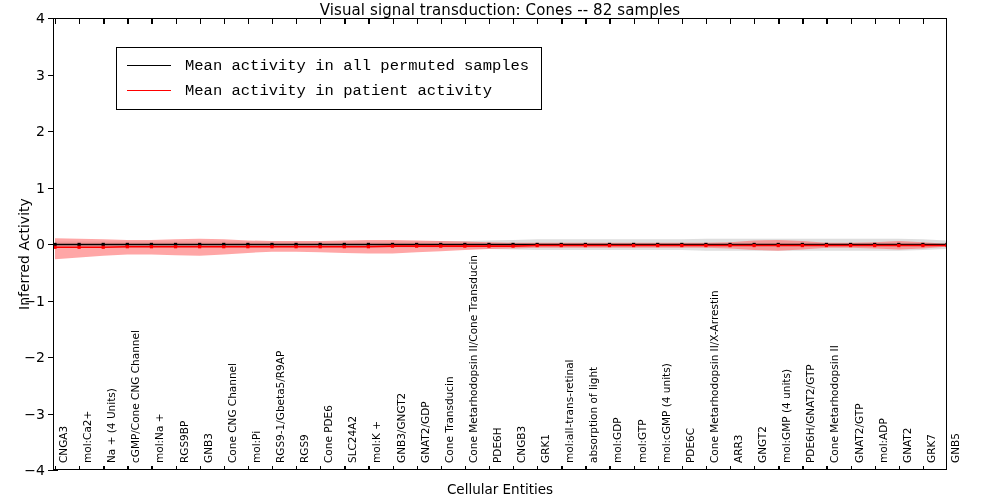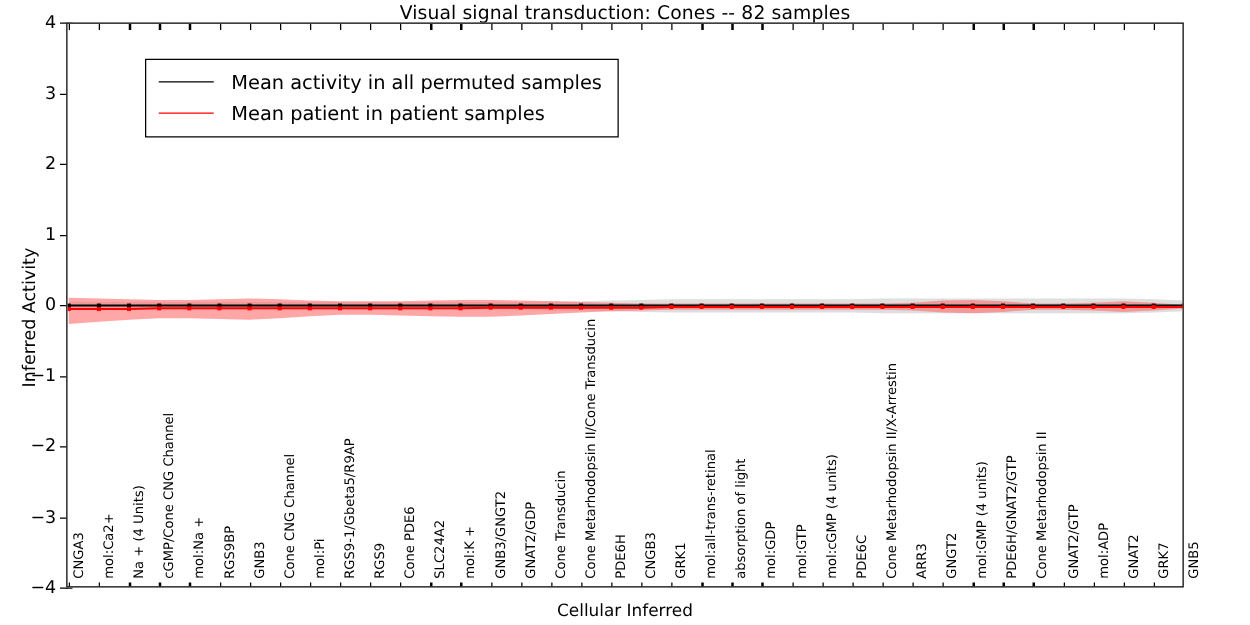--- a/index.html
+++ b/index.html
@@ -25,21 +25,21 @@
   
   .xtickmark{position:absolute;top:0;width:1.3px;height:5px;background:#000;}
   .xlab{position:absolute;font-size:10.5px;color:#000;white-space:nowrap;
         transform:rotate(-90deg);transform-origin:0 0;line-height:1;}
   #xlabel{position:absolute;left:0;top:481px;width:1000px;text-align:center;
           font-size:13.5px;color:#000;}
 
   
   #legend{position:absolute;left:62px;top:28px;border:1.3px solid #000;
           background:#fff;padding:5px 12px 6px 10px;box-sizing:border-box;}
-  .legrow{display:flex;align-items:center;height:25px;}
+  .legrow{display:flex;align-items:center;height:25px;font-family:Liberation Mono, monospace;}
   .legline{display:inline-block;width:44px;height:0;border-top:1.4px solid #000;
            margin-right:14px;}
   .legline.red{border-top-color:#ff0000;}
   .legtxt{font-size:15.5px;color:#000;white-space:nowrap;}
 </style>
 </head>
 <body>
 
 <div id="fig">
 
@@ -240,21 +240,21 @@
         <div class="xtickmark" style="left: 868.892px; top: 0px;"></div>
       </div>
 
     <div id="legend">
       <div class="legrow">
         <span class="legline"></span>
         <span class="legtxt">Mean activity in all permuted samples</span>
       </div>
       <div class="legrow">
         <span class="legline red"></span>
-        <span class="legtxt">Mean patient in patient samples</span>
+        <span class="legtxt">Mean activity in patient activity</span>
       </div>
     </div>
   </div>
 
   <div id="xlabels">
       <div class="xlab" style="left: 58px; top: 463px;">CNGA3</div>
       <div class="xlab" style="left: 82.1081px; top: 463px;">mol:Ca2+</div>
       <div class="xlab" style="left: 106.216px; top: 463px;">Na + (4 Units)</div>
       <div class="xlab" style="left: 130.324px; top: 463px;">cGMP/Cone CNG Channel</div>
       <div class="xlab" style="left: 154.432px; top: 463px;">mol:Na +</div>
@@ -285,15 +285,15 @@
       <div class="xlab" style="left: 757.135px; top: 463px;">GNGT2</div>
       <div class="xlab" style="left: 781.243px; top: 463px;">mol:GMP (4 units)</div>
       <div class="xlab" style="left: 805.351px; top: 463px;">PDE6H/GNAT2/GTP</div>
       <div class="xlab" style="left: 829.459px; top: 463px;">Cone Metarhodopsin II</div>
       <div class="xlab" style="left: 853.568px; top: 463px;">GNAT2/GTP</div>
       <div class="xlab" style="left: 877.676px; top: 463px;">mol:ADP</div>
       <div class="xlab" style="left: 901.784px; top: 463px;">GNAT2</div>
       <div class="xlab" style="left: 925.892px; top: 463px;">GRK7</div>
       <div class="xlab" style="left: 950px; top: 463px;">GNB5</div>
     </div>
-  <div id="xlabel">Cellular Inferred</div>
+  <div id="xlabel">Cellular Entities</div>
 
 </div>
 
 </body></html>

